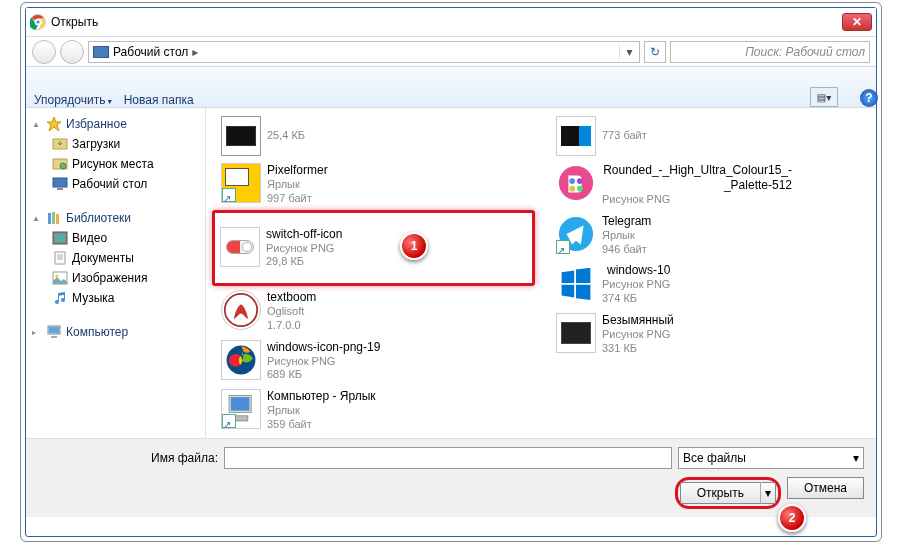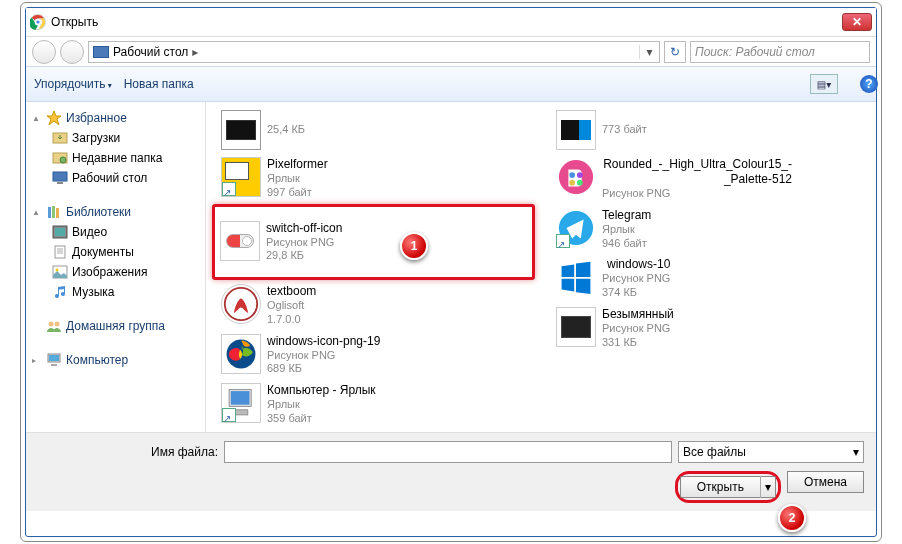--- a/index.html
+++ b/index.html
@@ -13,23 +13,23 @@
 .titlebar .title { flex: 1; }
 .closebtn { width: 30px; height: 18px; background: linear-gradient(#e67,#c33); border: 1px solid #933; border-radius: 3px; display: flex; align-items: center; justify-content: center; color: #fff; font-weight: bold; cursor: pointer; }
 
 .navrow { height: 30px; display: flex; align-items: center; padding: 0 6px; gap: 4px; border-top: 1px solid #ddd; }
 .navbtn { width: 24px; height: 24px; border: 1px solid #bbb; border-radius: 50%; background: linear-gradient(#fff,#e8e8e8); cursor: pointer; }
 .breadcrumb { flex: 1; height: 22px; border: 1px solid #bbb; background: #fff; display: flex; align-items: center; padding: 0 4px; gap: 4px; }
 .bc-icon { width: 16px; height: 12px; background: #4a7ab8; border: 1px solid #2a5a98; }
 .bc-arrow { color: #555; }
 .bc-drop { width: 16px; text-align: center; color: #555; margin-left: auto; border-left: 1px solid #ddd; padding-left: 4px; }
 .refresh { width: 22px; height: 22px; border: 1px solid #bbb; background: #fff; display: flex; align-items: center; justify-content: center; color: #2a5fa6; }
-.searchbox { width: 180px; height: 22px; border: 1px solid #bbb; padding: 0 4px; color: #888; font-style: italic; display: flex; align-items: center; }
-
-.toolbar { height: 36px; background: linear-gradient(#f8fbff,#e4eefb); border-top: 1px solid #d0dae8; border-bottom: 1px solid #d0dae8; display: flex; align-items: center; padding: 0 8px; gap: 12px; }
+.searchbox { width: 200px; height: 22px; border: 1px solid #bbb; padding: 0 4px; color: #888; font-style: italic; display: flex; align-items: center; justify-content: flex-end; }
+
+.toolbar { height: 42px; background: linear-gradient(#f8fbff,#e4eefb); border-top: 1px solid #d0dae8; border-bottom: 1px solid #d0dae8; display: flex; align-items: flex-end; padding: 0 8px; gap: 12px; }
 .toolbar .tool { color: #1a3e6e; cursor: pointer; }
 .toolbar .drop::after { content: " ▾"; font-size: 8px; }
 .toolbar .spacer { flex: 1; }
 .viewbtn { width: 28px; height: 20px; border: 1px solid #9bb; background: #e8f0f8; display: flex; align-items: center; justify-content: center; font-size: 10px; color: #335; }
 .qmark { width: 18px; height: 18px; border-radius: 50%; background: radial-gradient(#5af,#14a); color: #fff; display: flex; align-items: center; justify-content: center; font-weight: bold; position: relative; left: 10px; }
 
 .mainarea { display: flex; height: 330px; }
 .sidebar { width: 180px; border-right: 1px solid #e0e0e0; padding: 6px 4px; overflow: hidden; }
 .sb-group { margin-bottom: 0px; }
 .sb-head { display: flex; align-items: center; padding: 3px 2px; gap: 4px; color: #1a3e6e; cursor: pointer; }
@@ -126,21 +126,21 @@
                   <rect width="14" height="10" x="1" y="2" fill="#e8d28a" stroke="#b8a050"></rect>
                   <path d="M8 4v4m-2-2l2 2 2-2" stroke="#5a8a3a" fill="none"></path>
                 </svg></span>
               <span>Загрузки</span>
             </div>
         <div class="sb-item">
               <span class="sb-ico"><svg viewBox="0 0 16 14">
                   <rect width="14" height="10" x="1" y="2" fill="#e8d28a" stroke="#b8a050"></rect>
                   <circle cx="11" cy="9" r="3" fill="#7ab565" stroke="#4a8540"></circle>
                 </svg></span>
-              <span>Недавние папка</span>
+              <span>Рисунок места</span>
             </div>
         <div class="sb-item">
               <span class="sb-ico"><svg viewBox="0 0 16 14">
                   <rect width="14" height="9" x="1" y="1" fill="#4a7ab8" stroke="#2a5a98"></rect>
                   <rect width="6" height="2" x="5" y="11" fill="#888"></rect>
                 </svg></span>
               <span>Рабочий стол</span>
             </div>
       </div>
       <div class="sb-group" style="margin-top:14px">
@@ -173,31 +173,20 @@
                   <circle cx="5" cy="5" r="1.5" fill="#fc0"></circle>
                   <path d="M1 10l4-4 4 4 3-2 3 3v2H1z" fill="#7ab"></path>
                 </svg></span>
               <span>Изображения</span>
             </div>
         <div class="sb-item">
               <span class="sb-ico"><svg viewBox="0 0 16 14">
                   <path d="M6 2l7-1v8a2 2 0 11-1-1.7V4l-5 .7V11a2 2 0 11-1-1.7z" fill="#4a90d8"></path>
                 </svg></span>
               <span>Музыка</span>
-            </div>
-      </div>
-      <div class="sb-group" style="margin-top:14px">
-        <div class="sb-head">
-              <span class="sb-tri" style="visibility:hidden">▸</span>
-              <span class="sb-ico"><svg viewBox="0 0 16 14">
-                  <circle cx="5" cy="5" r="2.5" fill="#f0c080"></circle>
-                  <circle cx="11" cy="5" r="2.5" fill="#f0c080"></circle>
-                  <path d="M1 13c0-3 3-4 4-4s4 1 4 4M7 13c0-3 3-4 4-4s4 1 4 4" fill="#7ab565"></path>
-                </svg></span>
-              <span>Домашняя группа</span>
             </div>
       </div>
       <div class="sb-group" style="margin-top:14px">
         <div class="sb-head">
               <span class="sb-tri">▸</span>
               <span class="sb-ico"><svg viewBox="0 0 16 14">
                   <rect width="12" height="8" x="2" y="1" fill="#ddd" stroke="#888"></rect>
                   <rect width="10" height="6" x="3" y="2" fill="#5ad"></rect>
                   <rect width="6" height="2" x="5" y="11" fill="#aaa"></rect>
                 </svg></span>

